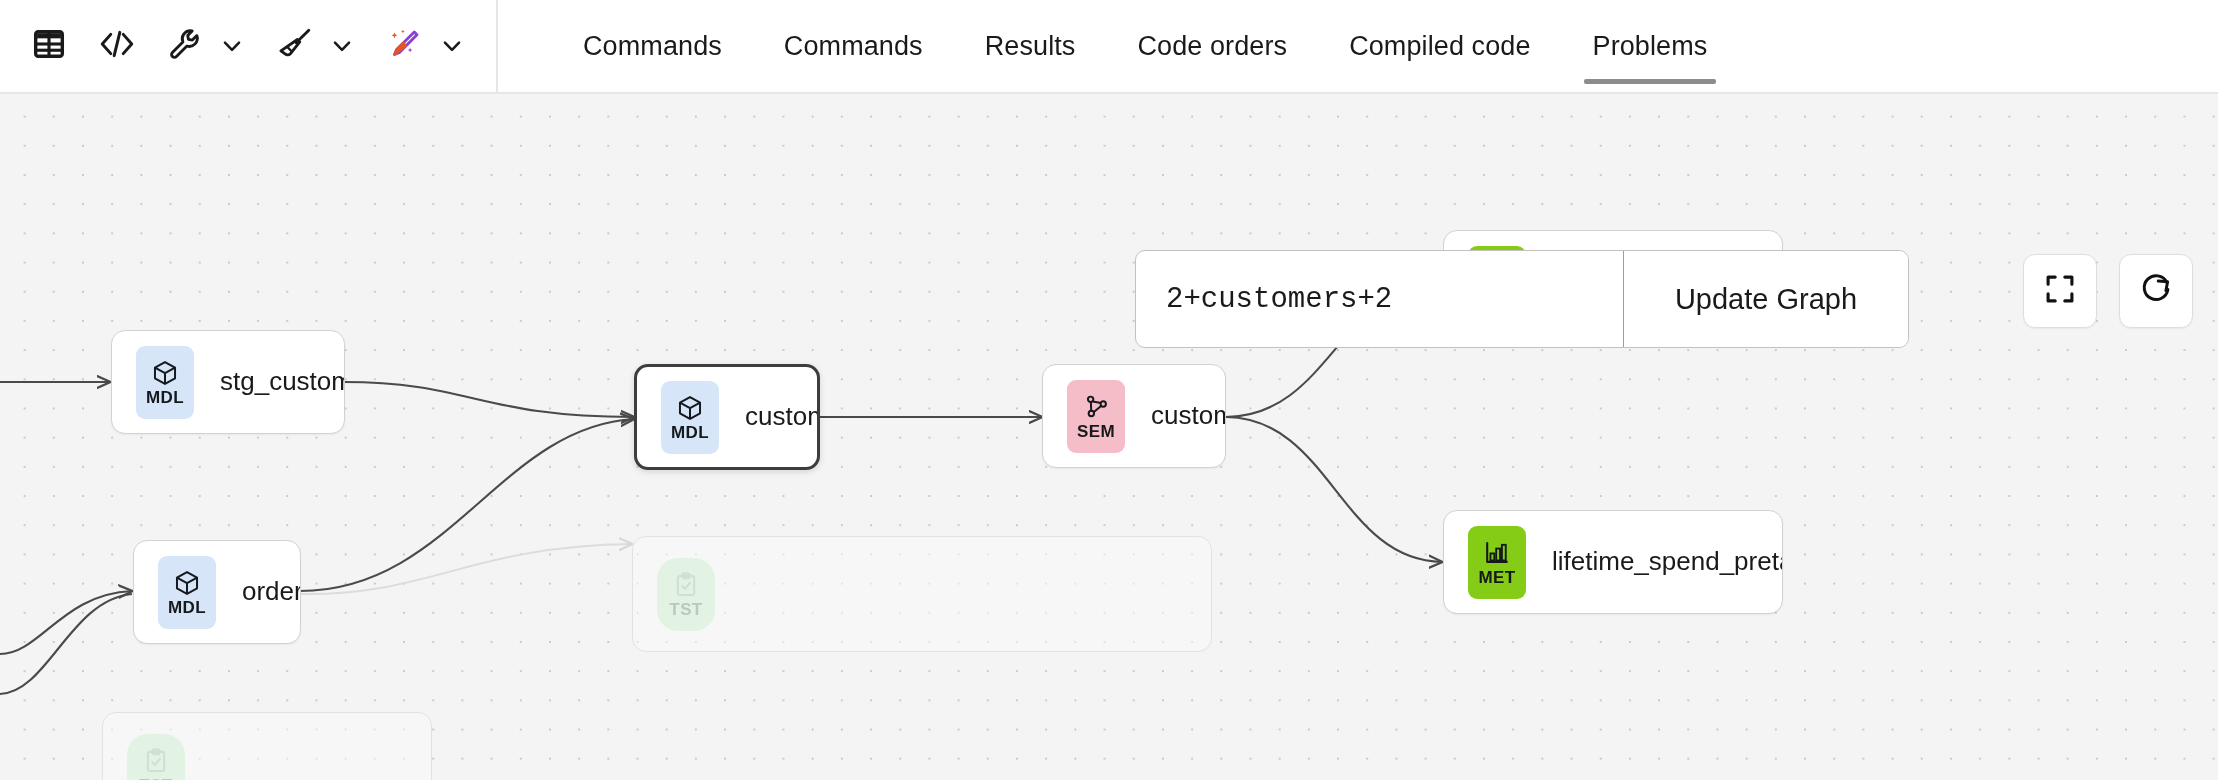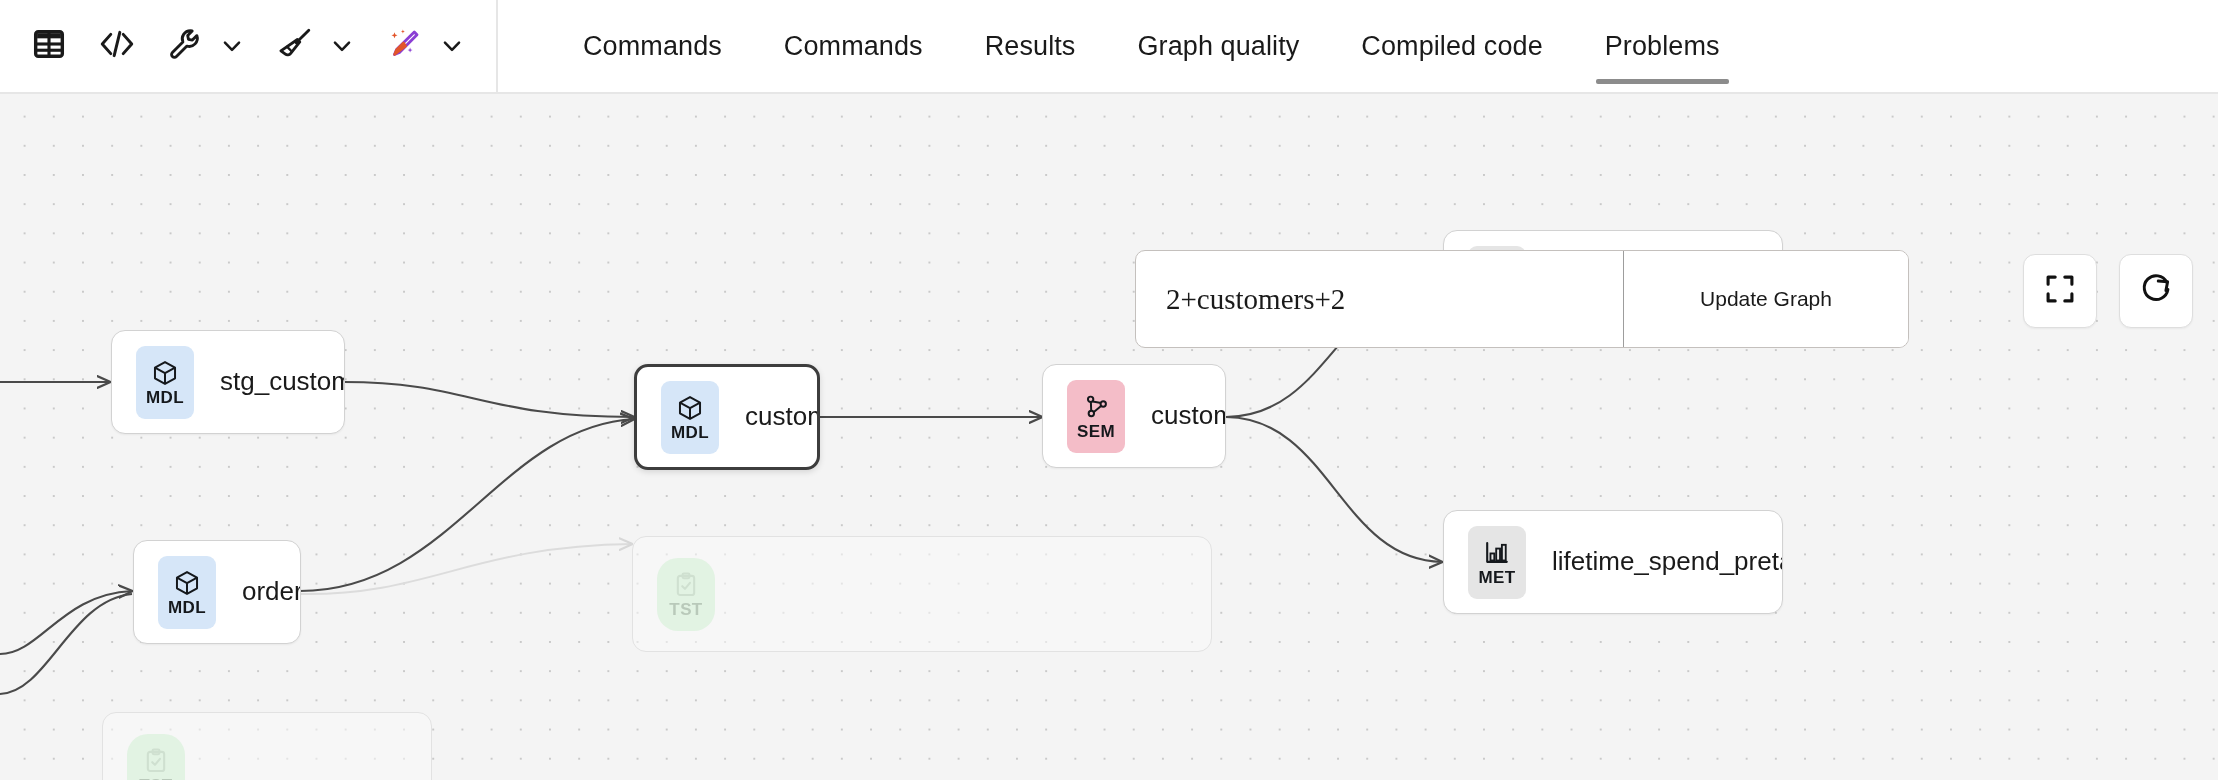--- a/index.html
+++ b/index.html
@@ -109,21 +109,21 @@
   .badge .bi { height: 30px; display:flex; align-items:center; justify-content:center; }
   .badge .bl {
     font-size: 17px; font-weight: 700;
     letter-spacing: 0.4px; line-height: 1;
     margin-top: 1px;
   }
   .badge-mdl { background: #d6e6f8; }
   .badge-mdl .bl { color: #15181c; }
   .badge-sem { background: #f4bdc8; }
   .badge-sem .bl { color: #15181c; }
-  .badge-met { background: #e5e5e5; }
+  .badge-met { background: #84cc16; }
   .badge-met .bl { color: #15181c; }
   .badge-tst { background: #e2f3e3; border-radius: 21px; }
   .badge-tst .bl { color: #b9c9ba; }
 
   .node-label {
     margin-left: 26px;
     font-size: 26px;
     color: #1a1a1a;
     white-space: pre-line;
     line-height: 1.28;
@@ -139,33 +139,33 @@
     background: #ffffff;
     border: 1.8px solid #c4c0bd;
     border-radius: 10px;
     display: flex; align-items: stretch;
     overflow: hidden;
   }
   .search-input {
     flex: 1;
     border: none; outline: none;
     background: transparent;
-    font-family: Liberation Serif, serif;
+    font-family: Liberation Mono, monospace;
     font-size: 29px;
     color: #1a1a1a;
     padding: 0 30px;
   }
   .update-btn {
     flex: none;
     width: 285px;
     border: none;
     border-left: 1.8px solid #9d9d9d;
     background: #ffffff;
     font-family: "Liberation Sans", sans-serif;
-    font-size: 21px;
+    font-size: 29px;
     color: #1a1a1a;
     cursor: pointer;
     display: flex; align-items: center; justify-content: center;
     white-space: nowrap;
   }
 
   
   .canvas-actions {
     position: absolute;
     right: 25px; top: 160px;
@@ -262,21 +262,21 @@
           </svg>
         </div>
       </div>
 
     </div>
 
     <div class="tabs">
       <div class="tab">Commands</div>
       <div class="tab">Commands</div>
       <div class="tab">Results</div>
-      <div class="tab">Graph quality</div>
+      <div class="tab">Code orders</div>
       <div class="tab">Compiled code</div>
       <div class="tab active">Problems</div>
     </div>
   </div>
 
   <div class="canvas">
 
     <svg class="edges" viewBox="0 0 2218 686" preserveAspectRatio="none">
       <defs>
         <marker id="ah" viewBox="0 0 10 10" refX="9" refY="5" markerWidth="7" markerHeight="7" orient="auto-start-reverse">

